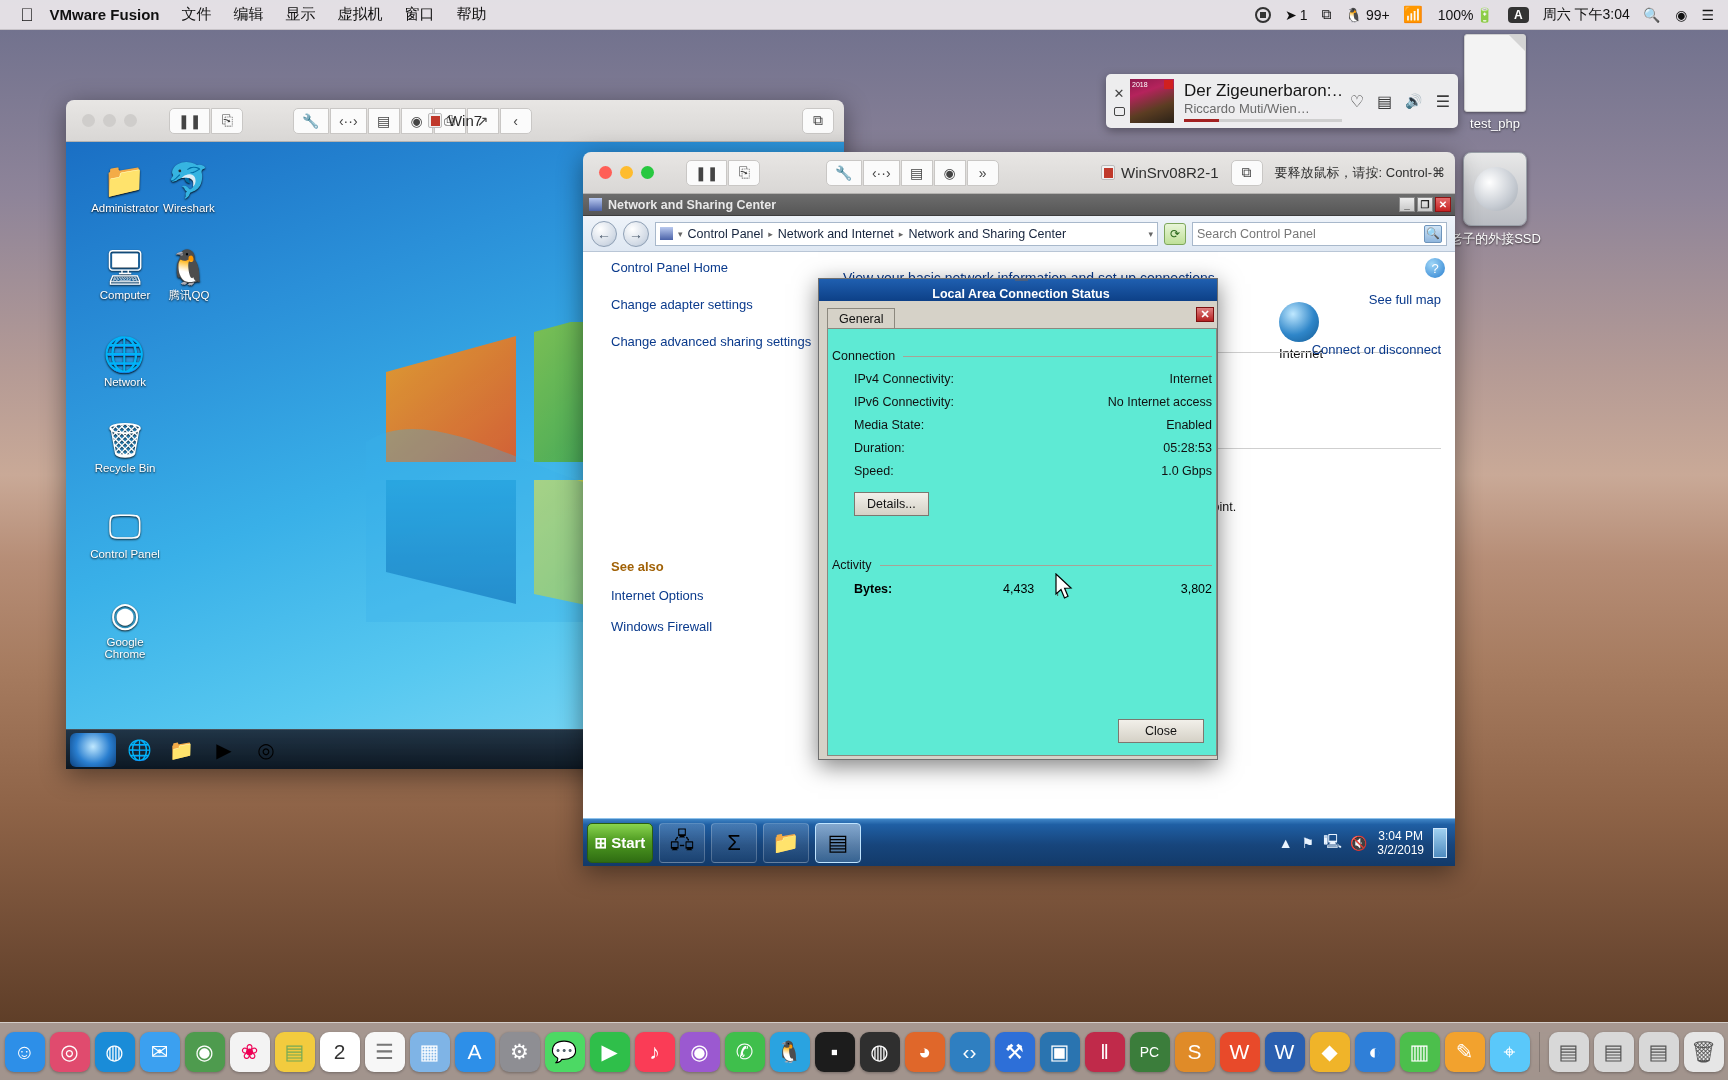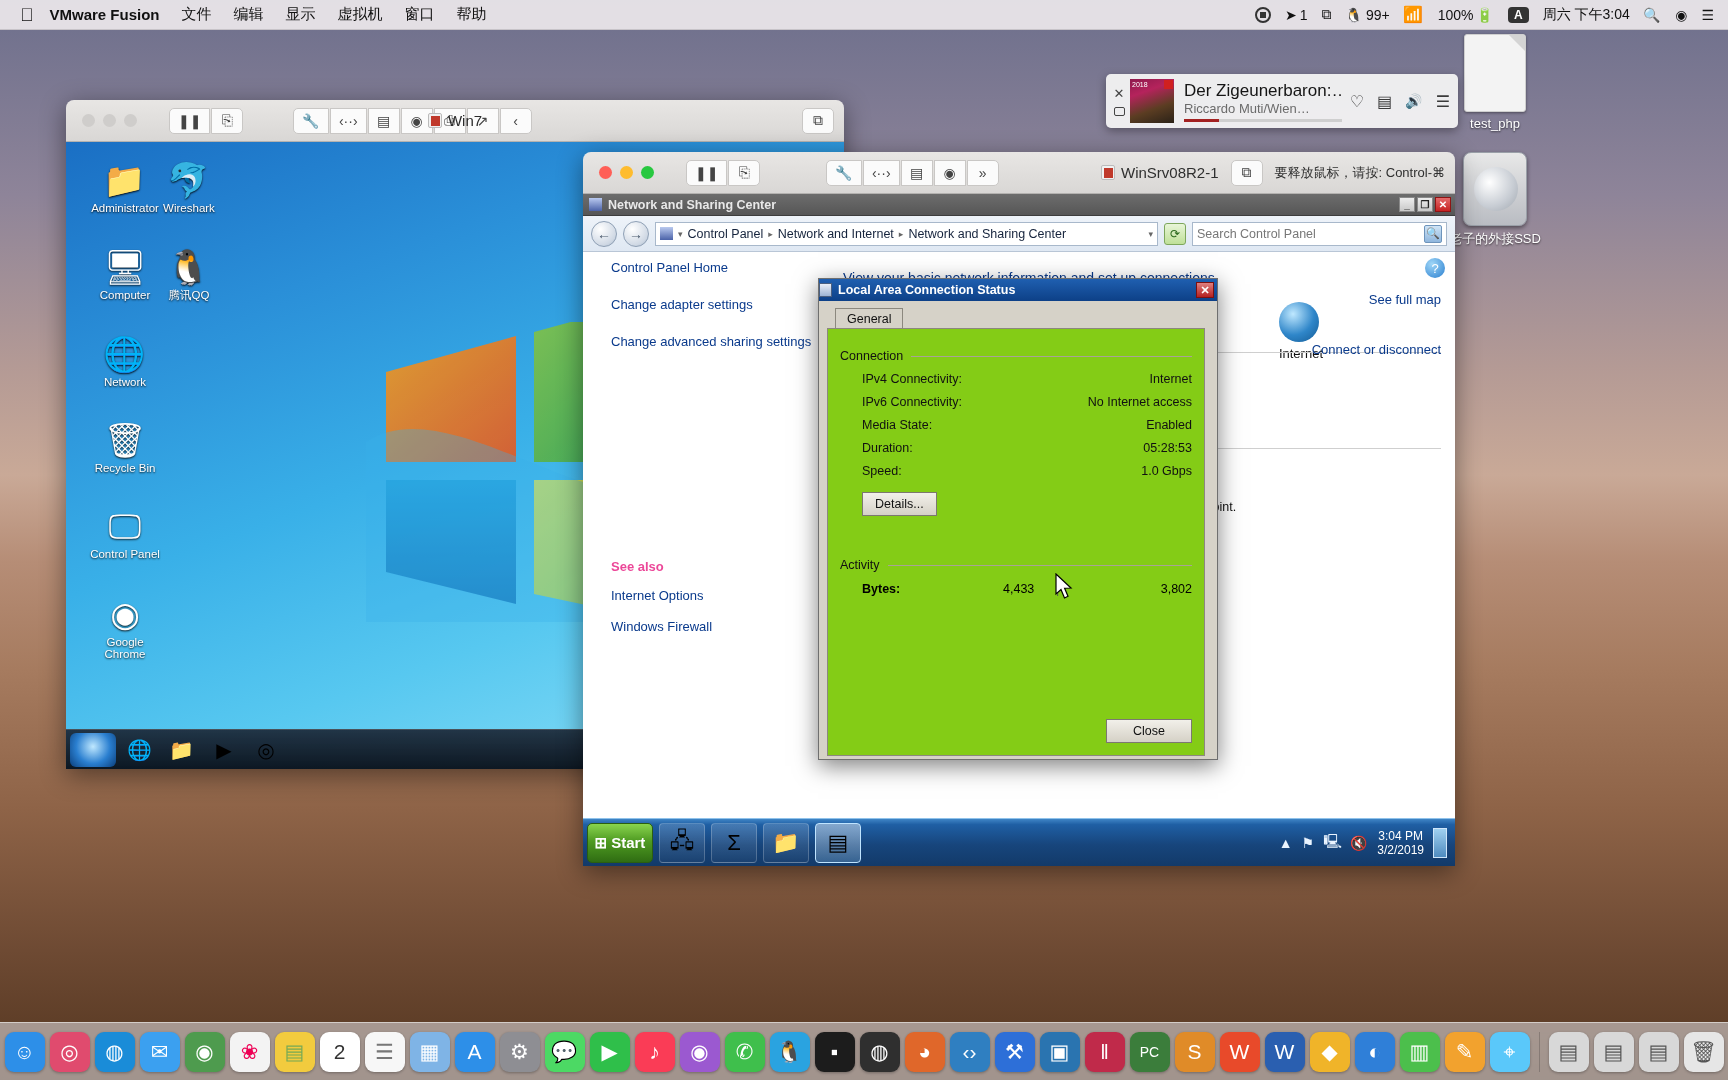--- a/index.html
+++ b/index.html
@@ -139,21 +139,21 @@
   .crumbs .sep{color:#666; font-size:9px;}
   .refreshbtn{width:22px;height:22px;background:linear-gradient(180deg,#e8f5d8,#bfe098);border:1px solid #7ea75c;border-radius:3px;
               display:flex;align-items:center;justify-content:center;color:#2e6b1f;font-size:12px;}
   .searchbox { width: 255px; height:24px; background:#fff; border:1px solid #a8b8cb; display:flex; align-items:center;
                padding: 0 4px; font-size: 12.5px; color:#777; }
   .searchbox .mag{margin-left:auto;width:18px;height:18px;background:linear-gradient(180deg,#cfe4f7,#8fb6dd);
         border:1px solid #6e94bb;border-radius:2px;display:flex;align-items:center;justify-content:center;color:#123;font-size:11px;}
   .nsc-content { display:flex; height: calc(100% - 36px); background:#fff;}
   .nsc-left { width: 250px; padding: 8px 0 0 28px; font-size: 13px; }
   .nsc-left a { color: #0a3a8c; display:block; margin-bottom: 22px; text-decoration:none; }
-  .nsc-left .seealso { color:#ec4899; font-weight:bold; font-size:13px; margin: 210px 0 14px 0; }
+  .nsc-left .seealso { color:#a16207; font-weight:bold; font-size:13px; margin: 210px 0 14px 0; }
   .nsc-left .sa-link { margin-bottom: 16px; }
   .nsc-right { flex:1; position:relative; padding-top: 18px; font-size: 13px; color:#111; }
   .nsc-right .h1 { color:#0a3a8c; font-size:14px; margin-left: 10px; }
   .help-q { position:absolute; right: 10px; top: 6px; width:20px;height:20px;border-radius:50%;
             background: radial-gradient(circle at 35% 30%,#9fd6f7,#2a7fd0); color:#fff; font-size:13px;
             display:flex;align-items:center;justify-content:center;}
   .map-row { display:flex; align-items:flex-start; gap:0; margin-top: 16px; padding: 0 12px;}
   .globe { width: 40px; height:40px; border-radius:50%;
            background: radial-gradient(circle at 35% 30%,#bfe8ff,#2f86c9 55%,#145a93);}
   .link { color:#0a3a8c; text-decoration:none; }
@@ -168,29 +168,29 @@
         background:linear-gradient(180deg,rgba(255,255,255,.17),rgba(255,255,255,.03));
         display:flex;align-items:center;justify-content:center;font-size:22px;}
   .srv-tbitem.active{background:linear-gradient(180deg,rgba(255,255,255,.45),rgba(160,215,255,.25));border-color:#bfe4ff;}
   .srv-tray{margin-left:auto;display:flex;align-items:center;gap:9px;padding-right:8px;color:#eaf4ff;font-size:14px;}
   .srv-clock{font-size:12px;line-height:14px;text-align:center;color:#fff;}
 
   
   .dlg { position:absolute; left: 818px; top: 278px; width: 400px; height: 482px;
          background:#d6d2c8; border:1px solid #6f6f6f; box-shadow: 0 6px 22px rgba(0,0,0,.5); }
   .dlg-tb { height: 22px; background: linear-gradient(180deg,#1f5fb0,#0d4087);
-            display:flex;align-items:center;gap:6px;color:#fff;font-size:12.5px;font-weight:bold;}
+            display:flex;align-items:center;padding-left:6px;gap:6px;color:#fff;font-size:12.5px;font-weight:bold;flex-direction:column;}
   .dlg-tb .x { margin-left:auto; width: 18px; height:16px; margin-right:3px;
                background:linear-gradient(180deg,#e07f7f,#b42020); border:1px solid #7c1010; color:#fff;
                display:flex;align-items:center;justify-content:center;font-size:11px;}
   .dlg-ico{width:13px;height:14px;background:linear-gradient(180deg,#e9eef7,#9db4d4);border:1px solid #4a5f80;}
-  .tabs { padding: 6px 8px 0 16px; }
+  .tabs { padding: 6px 8px 0 8px; }
   .tab { display:inline-block; background:#d6d2c8; border:1px solid #8c887e; border-bottom:none;
          padding: 3px 11px; font-size: 12.5px; color:#111; position:relative; top:1px;}
-  .tabpane { margin: 0 12px 8px 8px; border:1px solid #8c887e; background:#84cc16; height: 428px; padding: 14px 12px; position:relative;}
+  .tabpane { margin: 0 0 8px 8px; border:1px solid #8c887e; background:#5eead4; height: 428px; padding: 14px 4px; position:relative;}
   .grp { margin-top: 6px; }
   .grp-h { font-size: 12.5px; color:#111; display:flex;align-items:center;gap:8px;}
   .grp-h:after{content:"";flex:1;height:1px;background:#a8a396;}
   .row { display:flex; font-size:12.5px; color:#111; margin-top: 9px; padding-left: 22px;}
   .row .k { }
   .row .v { margin-left:auto; }
   .btn { background: linear-gradient(180deg,#f2f0ea,#d5d1c6); border:1px solid #7c7870;
          padding: 4px 12px; font-size: 12.5px; color:#111; cursor:default;
          display:inline-flex;align-items:center;gap:5px;}
   .shield{width:14px;height:14px;border-radius:2px;

